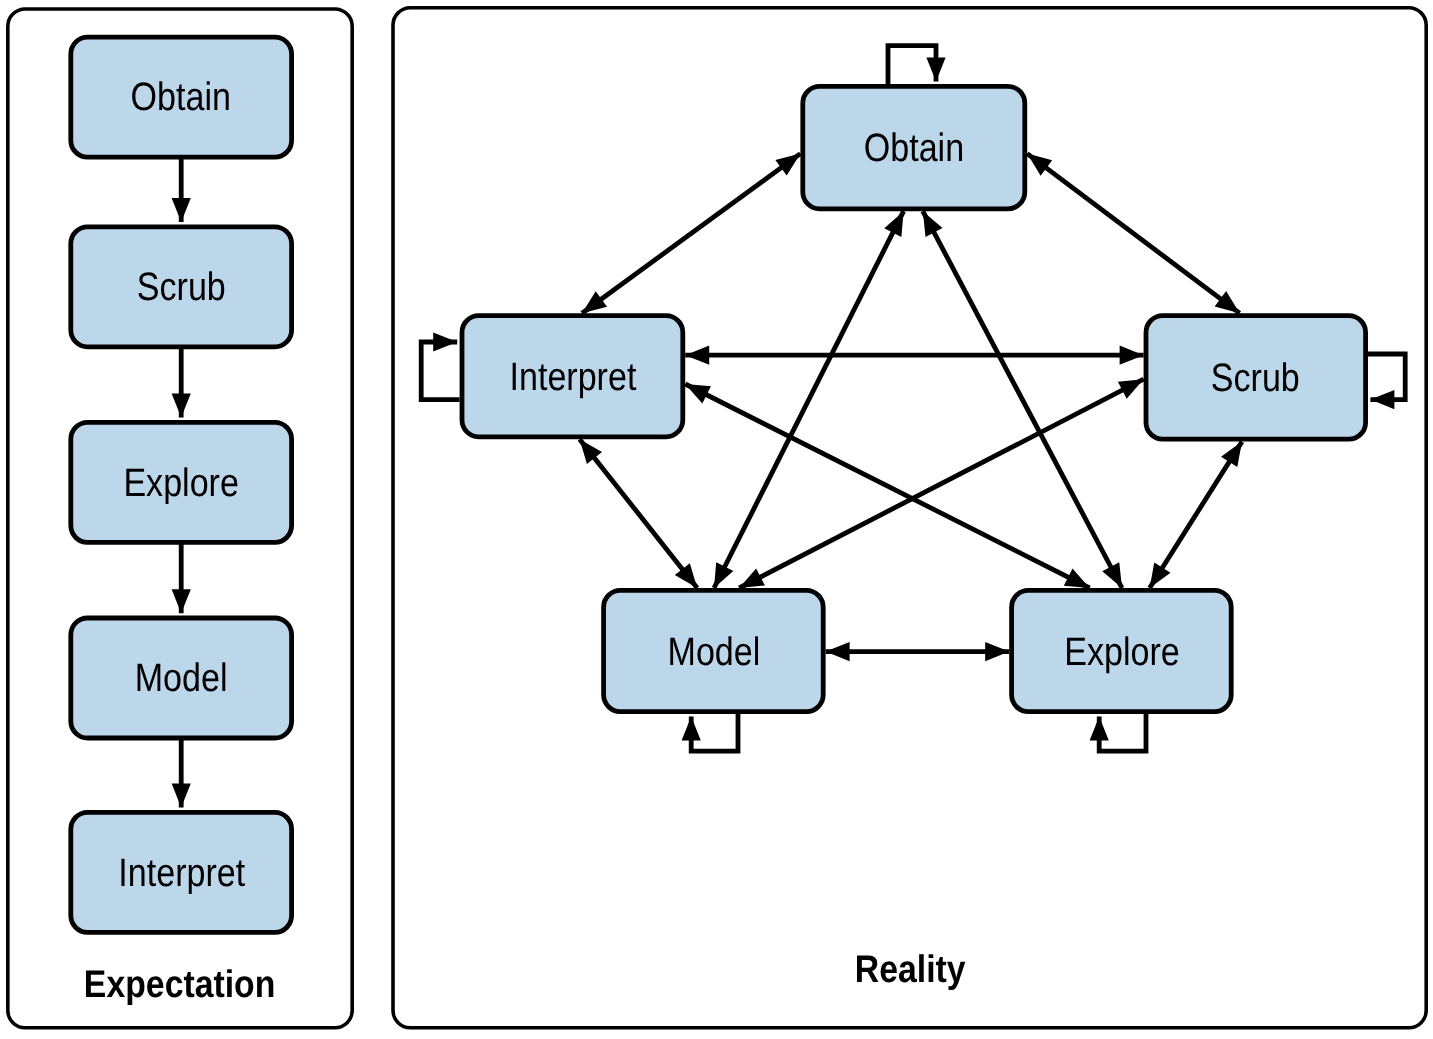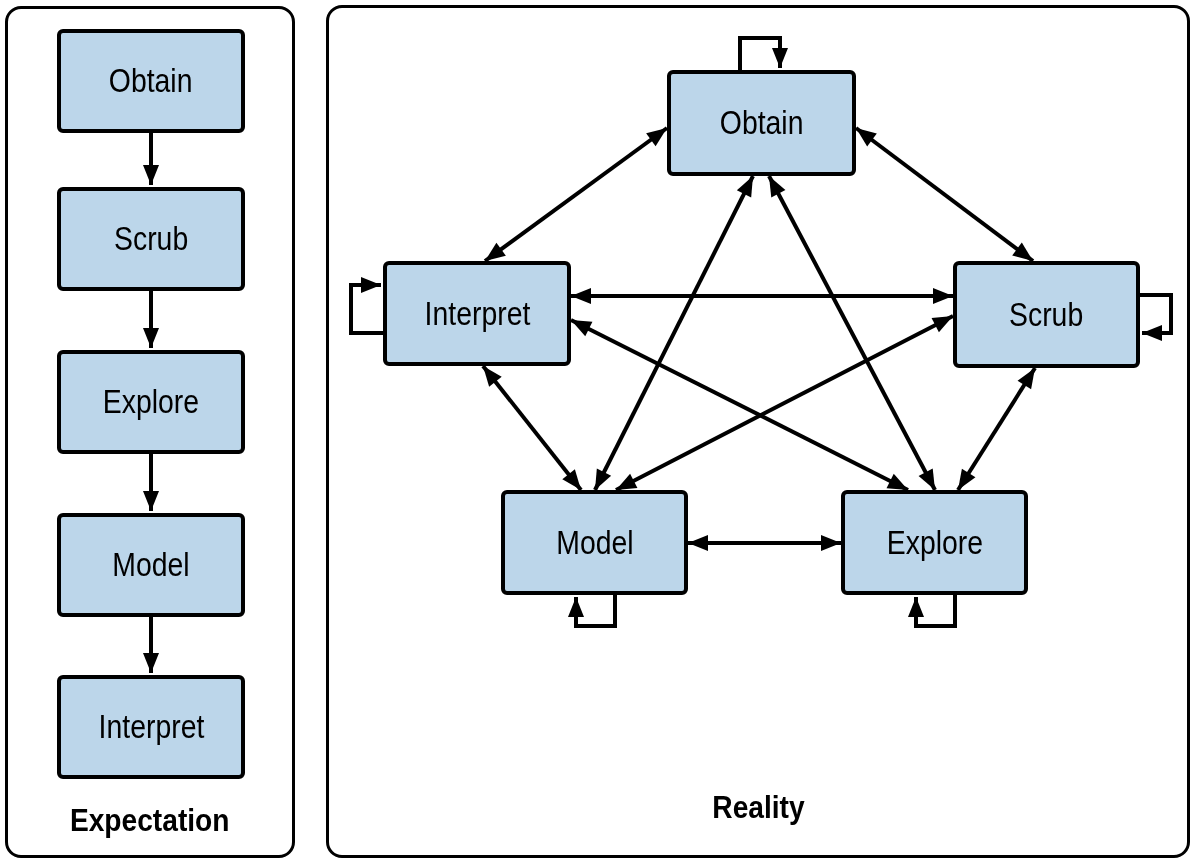--- a/index.html
+++ b/index.html
@@ -2,21 +2,21 @@
 <html style="--node-fill: #BCD6EA;"><head>
 <meta charset="utf-8">
 <style>
   html,body{margin:0;padding:0;background:#ffffff;}
   body{width:1194px;height:866px;position:relative;font-family:"Liberation Sans",sans-serif;color:#000;}
   .panel{position:absolute;border:3px solid #000;border-radius:16px;background:#fff;box-sizing:border-box;}
   #panel-expectation{left:5px;top:6px;width:290px;height:852px;}
   #panel-reality{left:326px;top:5px;width:864px;height:853px;}
   .overlay{position:absolute;left:0;top:0;width:100%;height:100%;}
   .node{position:absolute;box-sizing:border-box;background:var(--node-fill,#BCD6EA);
-        border:4px solid #000;border-radius:6px;display:flex;align-items:center;justify-content:center;}
+        border:4px solid #000;border-radius:16px;display:flex;align-items:center;justify-content:center;}
   .node-label{font-size:33px;display:inline-block;transform:scaleX(0.86);white-space:nowrap;}
   .panel-title{position:absolute;width:100%;text-align:center;font-weight:bold;font-size:32px;}
   .panel-title .lbl{display:inline-block;transform:scaleX(0.88);}
   #panel-expectation .panel-title{bottom:16px;}
   #panel-reality .panel-title{bottom:29px;}
   .edge{stroke:#000;stroke-width:4;marker-start:url(#ah);marker-end:url(#ah);}
   .loop{fill:none;stroke:#000;stroke-width:4;marker-end:url(#ah);}
   .flow{stroke:#000;stroke-width:4;marker-end:url(#ahL);}
   
   .exp-node{left:49px;width:188px;height:104px;}

